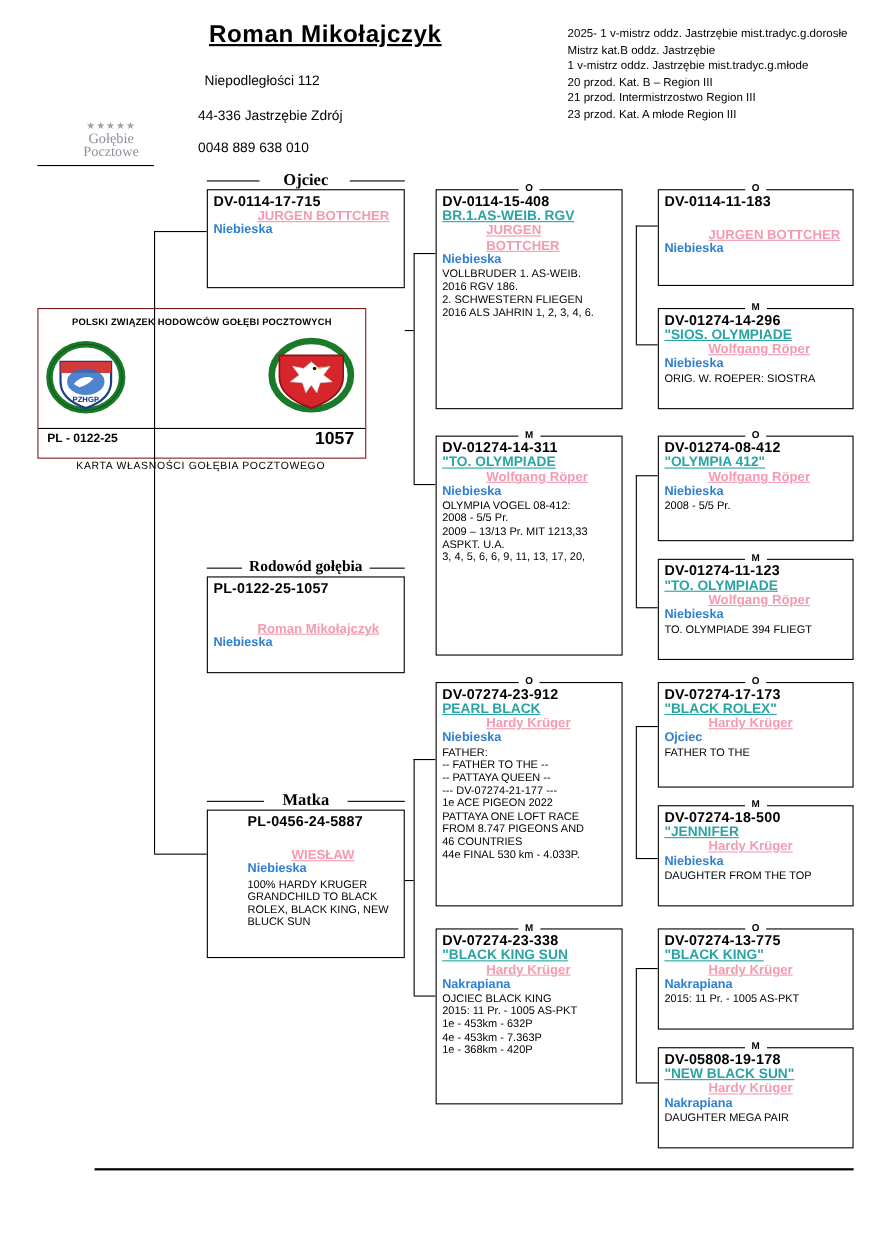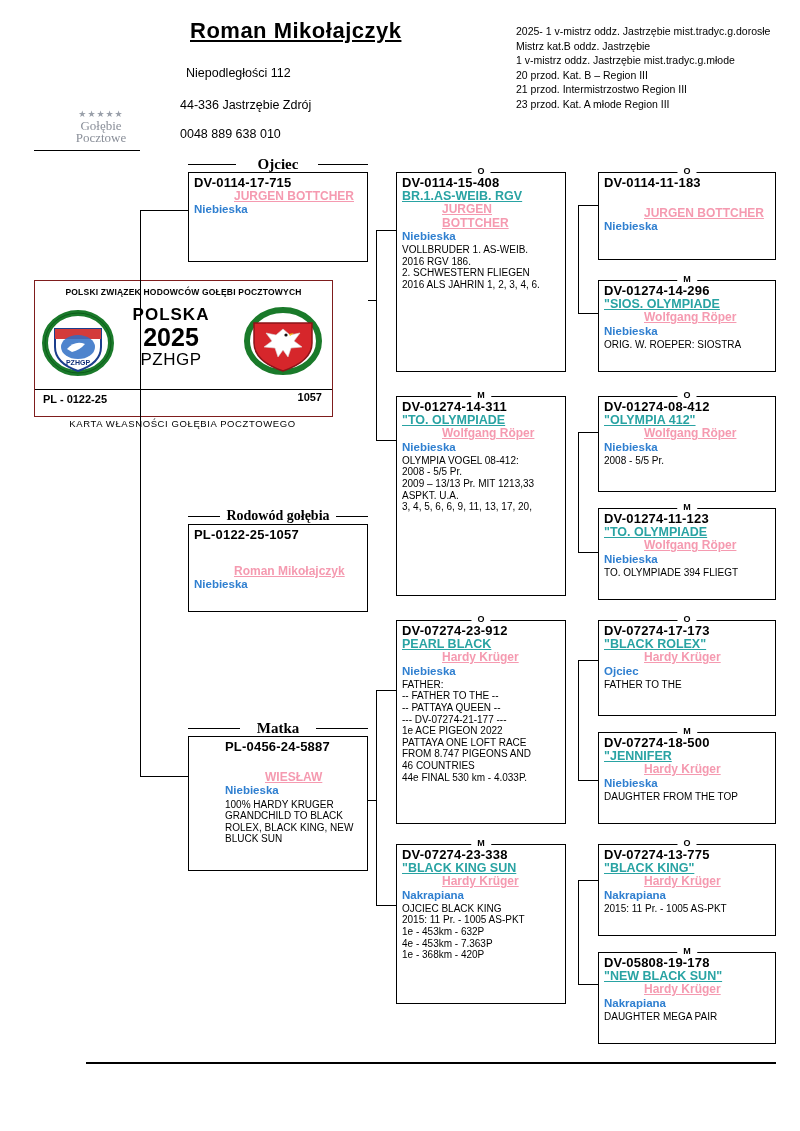--- a/index.html
+++ b/index.html
@@ -58,21 +58,21 @@
     position:absolute;left:88px;top:2px;width:96px;text-align:center;
   }
   .rc-mid .pl{font-size:17px;font-weight:bold;letter-spacing:1px;}
   .rc-mid .yr{font-size:25px;font-weight:bold;line-height:25px;}
   .rc-mid .pz{font-size:17px;letter-spacing:.5px;}
   .rc-right{position:absolute;right:8px;top:2px;width:82px;height:74px;}
   .rc-bottomline{
     position:absolute;left:0;top:108px;width:100%;height:1px;background:#000;
   }
   .rc-no{position:absolute;left:8px;top:112px;font-size:11px;font-weight:bold;}
-  .rc-cnt{position:absolute;right:10px;top:88px;font-size:11px;font-weight:bold;}
+  .rc-cnt{position:absolute;right:10px;top:88px;font-size:16px;font-weight:bold;}
   .rc-caption{
     position:absolute;left:34px;top:418px;width:297px;text-align:center;
     font-size:9.5px;letter-spacing:.6px;font-weight:500;
   }
 
   
 
   
   .box{
     position:absolute;border:1px solid #000;background:#fff;
@@ -141,25 +141,20 @@
           <ellipse cx="37" cy="36" rx="33" ry="30" fill="none" stroke="#1a7a2a" stroke-width="6"></ellipse>
           <ellipse cx="37" cy="36" rx="33" ry="30" fill="none" stroke="#0c5a1a" stroke-width="1"></ellipse>
           <path d="M14 22 h46 v18 q0 16 -23 24 q-23 -8 -23 -24 z" fill="#ffffff" stroke="#1b3e8c" stroke-width="2"></path>
           <path d="M14 22 h46 v10 h-46 z" fill="#d33b3b"></path>
           <ellipse cx="37" cy="40" rx="17" ry="12" fill="#2f6fc4" opacity="0.85"></ellipse>
           <path d="M26 42 q8 -9 18 -5 q-5 6 -13 8 z" fill="#ffffff"></path>
           <text x="37" y="58" font-size="7" font-family="Liberation Sans, sans-serif" fill="#12307a" text-anchor="middle" font-weight="bold">PZHGP</text>
         </svg>
       </div>
 
-      <div class="rc-mid">
-        <div class="pl">POLSKA</div>
-        <div class="yr">2025</div>
-        <div class="pz">PZHGP</div>
-      </div>
 
       <div class="rc-right">
         <svg width="82" height="74" viewBox="0 0 82 74">
           <ellipse cx="41" cy="36" rx="36" ry="31" fill="none" stroke="#1a7a2a" stroke-width="6"></ellipse>
           <path d="M12 18 h58 v20 q0 18 -29 28 q-29 -10 -29 -28 z" fill="#d6262b" stroke="#8a1418" stroke-width="1.5"></path>
           <path d="M41 24 l7 6 l10 -2 l-6 8 l8 6 l-11 1 l-3 9 l-5 -7 l-5 7 l-3 -9 l-11 -1 l8 -6 l-6 -8 l10 2 z" fill="#ffffff" stroke="#d9d9d9" stroke-width="0.6"></path>
           <circle cx="44" cy="30" r="1.6" fill="#111"></circle>
           <path d="M47 29 l5 -1 l-4 3 z" fill="#f0c419"></path>
         </svg>
       </div>

